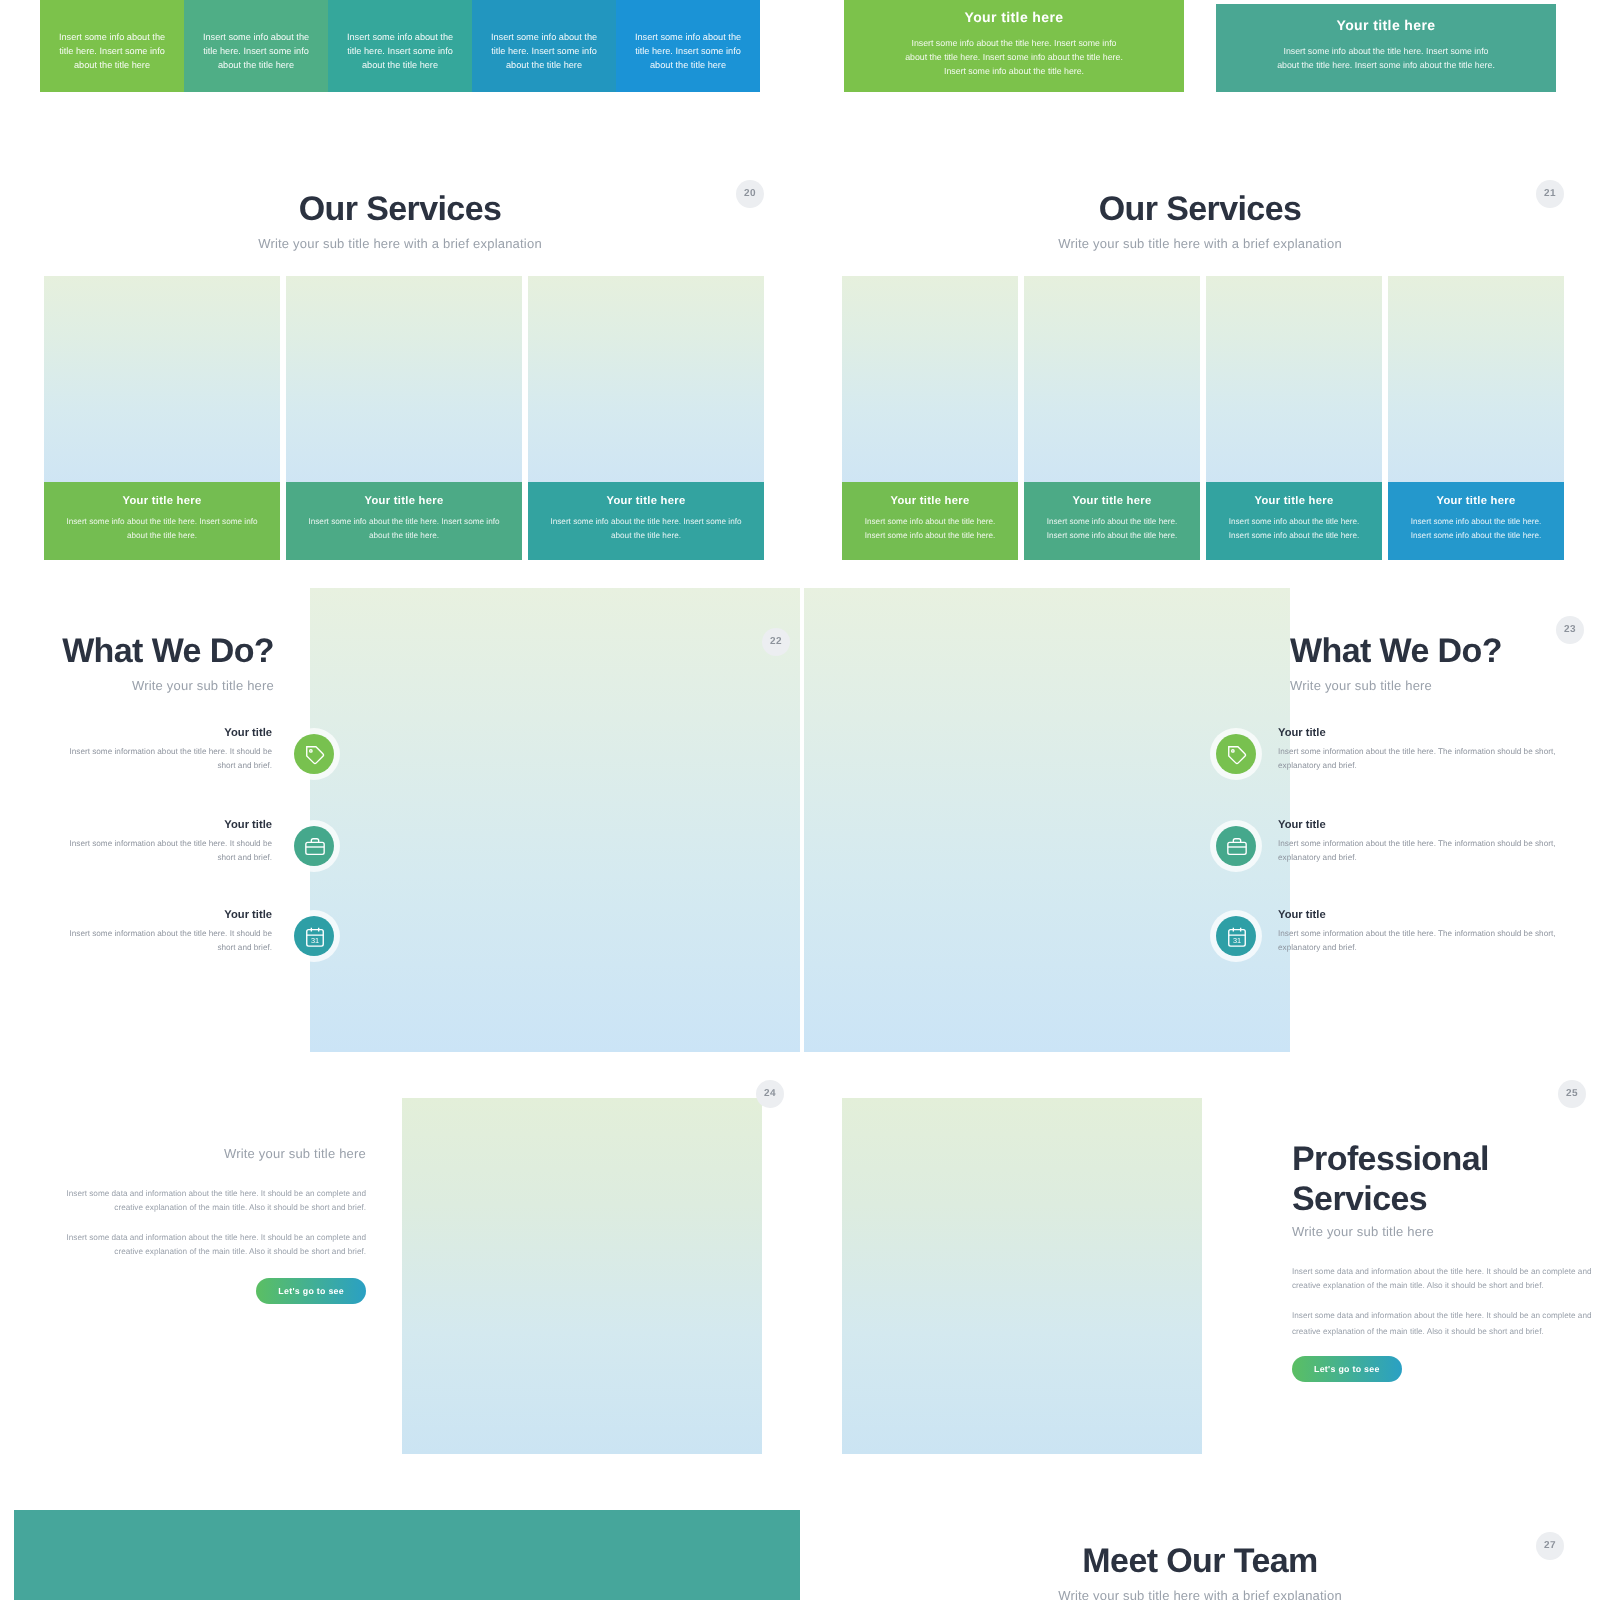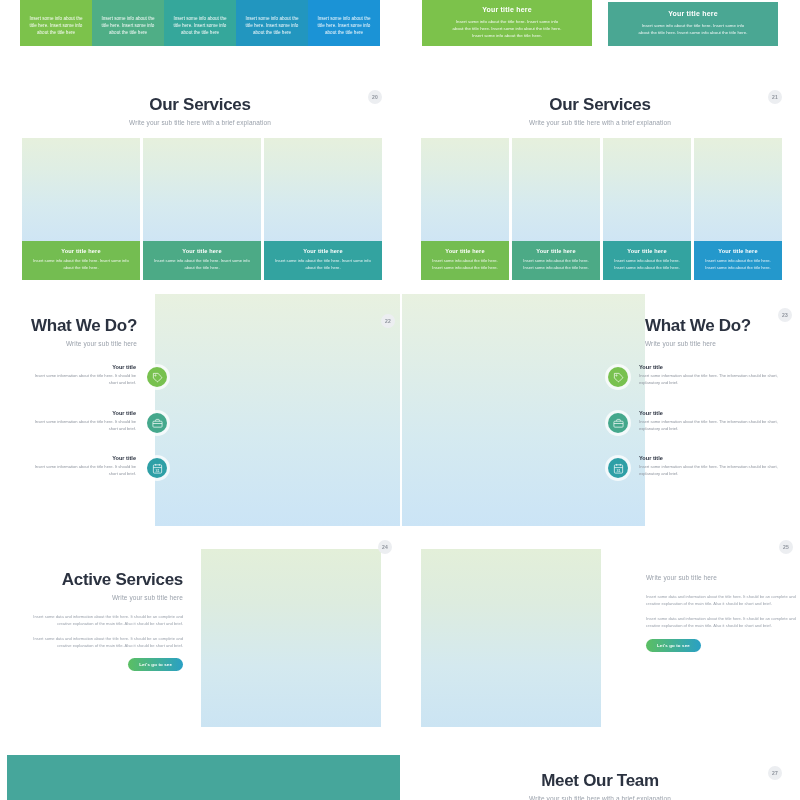--- a/index.html
+++ b/index.html
@@ -319,31 +319,32 @@
     <div class="txt" style="text-align:left; flex:1;">
       <h5>Your title</h5>
       <p>Insert some information about the title here. The information should be short, explanatory and brief.</p>
     </div>
   </div>
 
   <div class="img-block" style="left:201px; top:549px; width:180px; height:178px;"></div>
   <div class="badge" style="left:378px; top:540px;">24</div>
 
   <div class="slide" style="left:18px; top:570px; width:165px; height:160px; text-align:right;">
-    <div class="title-xl">Active Services</div>
     <div class="subtitle">Write your sub title here</div>
     <p class="body-copy" style="margin-top:12px;">Insert some data and information about the title here. It should be an complete and creative explanation of the main title. Also it should be short and brief.</p>
     <p class="body-copy" style="margin-top:8px;">Insert some data and information about the title here. It should be an complete and creative explanation of the main title. Also it should be short and brief.</p>
     <button class="cta">Let's go to see</button>
   </div>
 
   <div class="img-block" style="left:421px; top:549px; width:180px; height:178px;"></div>
   <div class="badge" style="left:779px; top:540px;">25</div>
 
   <div class="slide" style="left:646px; top:570px; width:150px; height:160px; text-align:left;">
+    <div class="title-xl">Professional</div>
+    <div class="title-xl">Services</div>
     <div class="subtitle">Write your sub title here</div>
     <p class="body-copy" style="margin-top:12px;">Insert some data and information about the title here. It should be an complete and creative explanation of the main title. Also it should be short and brief.</p>
     <p class="body-copy" style="margin-top:8px;">Insert some data and information about the title here. It should be an complete and creative explanation of the main title. Also it should be short and brief.</p>
     <button class="cta">Let's go to see</button>
   </div>
 
   <div class="teal-bar" style="left:7px; top:755px; width:393px; height:45px;"></div>
 
   <div class="slide" style="left:400px; top:752px; width:400px; height:48px;">
     <div class="badge" style="right:18px; top:14px;">27</div>

